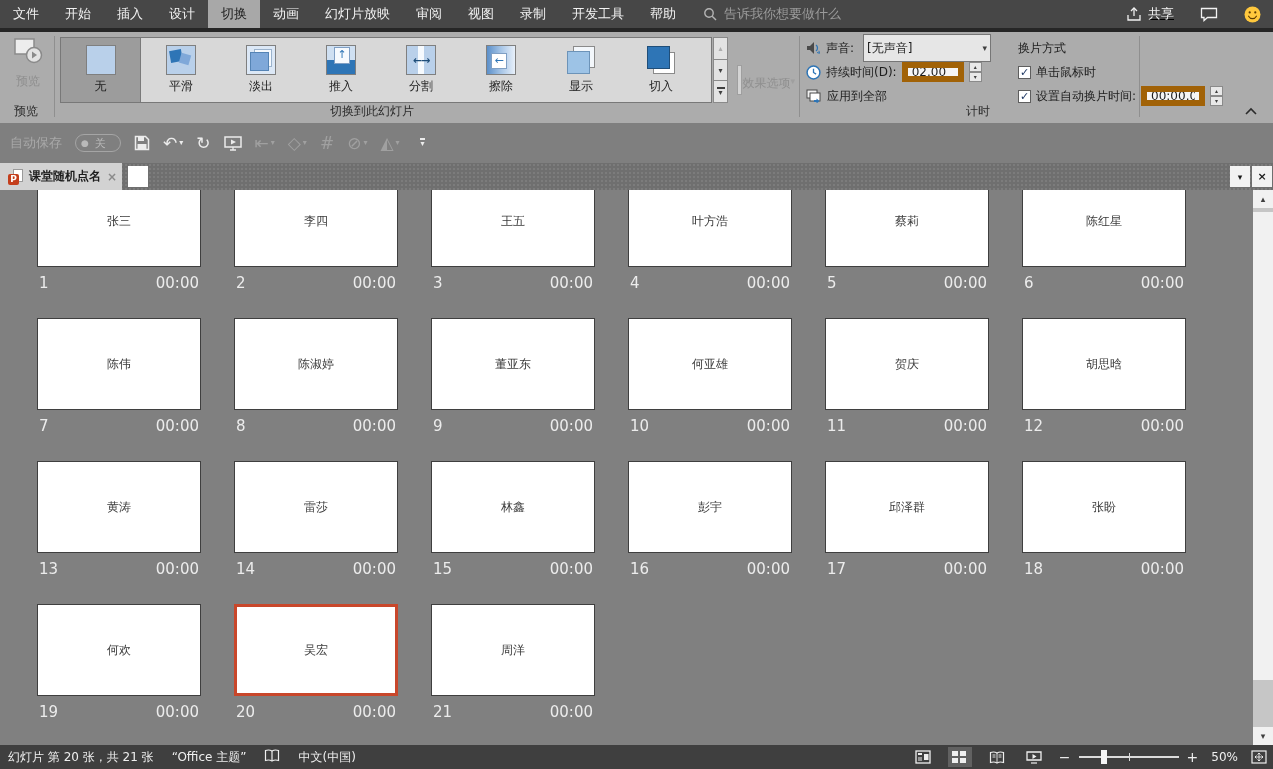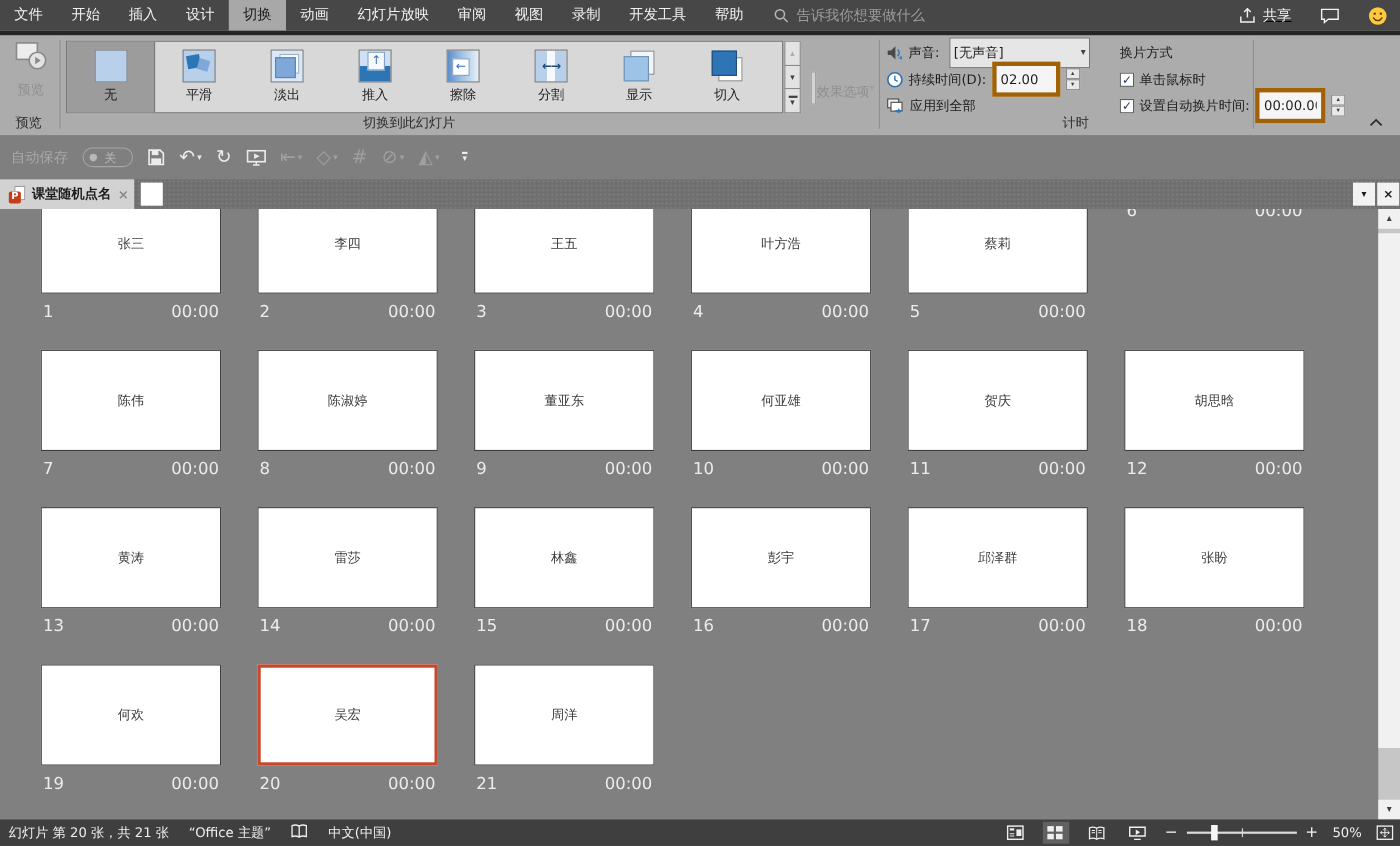--- a/index.html
+++ b/index.html
@@ -63,21 +63,21 @@
   .timing { position:absolute; left:806px; top:0; right:0; height:100%; }
   .trow { position:absolute; display:flex; align-items:center; gap:5px; height:20px; font-size:12px; color:#1D1D1D; }
   .t-sound { left:0; top:10px; }
   .t-dur { left:0; top:34px; }
   .t-apply { left:0; top:58px; }
   .t-advance { left:212px; top:10px; }
   .t-click { left:212px; top:34px; }
   .t-auto { left:212px; top:58px; }
   .ddfield { width:128px; height:28px; background:#E6E6E6; border:1px solid #767676; display:flex; align-items:center; justify-content:space-between; padding:0 3px; font-size:12px; color:#1D1D1D; }
   .ddfield .dcaret { font-size:9px; color:#3F3F3F; }
-  .numfield { width:62px; height:32px; background:#F5F5F5; border:4px solid #a16207; font-size:12px; color:#1D1D1D; padding:0 4px; font-family:"DejaVu Sans","Liberation Sans",sans-serif; }
+  .numfield { width:62px; height:20px; background:#F5F5F5; border:6px solid #a16207; font-size:12px; color:#1D1D1D; padding:0 4px; font-family:"DejaVu Sans","Liberation Sans",sans-serif; }
   .numfield.wide { width:64px; }
   .spinner { display:flex; flex-direction:column; width:13px; height:20px; }
   .spinner span { flex:1; background:#E8E8E8; border:1px solid #8A8A8A; font-size:6px; line-height:8px; color:#3F3F3F; text-align:center; }
   .checkbox { width:13px; height:13px; background:#FFFFFF; border:1px solid #5E5E5E; font-size:11px; line-height:12px; text-align:center; color:#1F3864; font-weight:bold; }
   .collapse-btn { position:absolute; right:14px; bottom:5px; width:16px; height:12px; }
 
   
   .qat { position:absolute; left:0; top:123px; width:100%; height:40px; background:#7F7F7F; display:flex; align-items:center; padding-left:10px; gap:13px; }
   .qat .aslabel { color:#A8A8A8; font-size:13px; }
   .toggle { width:46px; height:18px; border:1px solid #A5A5A5; border-radius:9px; display:flex; align-items:center; gap:6px; padding:0 5px; color:#B9B9B9; font-size:11px; }
@@ -201,26 +201,26 @@
         </div>
         <div class="gitem">
           <div class="ticon ticon-fade"></div>
           <span class="glabel">淡出</span>
         </div>
         <div class="gitem">
           <div class="ticon ticon-push"></div>
           <span class="glabel">推入</span>
         </div>
         <div class="gitem">
+          <div class="ticon ticon-split"></div>
+          <span class="glabel">分割</span>
+        </div>
+        <div class="gitem">
           <div class="ticon ticon-wipe"></div>
           <span class="glabel">擦除</span>
-        </div>
-        <div class="gitem">
-          <div class="ticon ticon-split"></div>
-          <span class="glabel">分割</span>
         </div>
         <div class="gitem">
           <div class="ticon ticon-reveal"></div>
           <span class="glabel">显示</span>
         </div>
         <div class="gitem">
           <div class="ticon ticon-cut"></div>
           <span class="glabel">切入</span>
         </div>
       </div>
@@ -406,20 +406,23 @@
         <div class="cell">
       <div class="thumb">
         <span class="sname">蔡莉</span>
       </div>
       <div class="meta">
         <span>5</span>
         <span>00:00</span>
       </div>
     </div>
         <div class="cell">
+      <div class="thumb">
+        <span class="sname">陈红星</span>
+      </div>
       <div class="meta">
         <span>6</span>
         <span>00:00</span>
       </div>
     </div>
         <div class="cell">
       <div class="thumb">
         <span class="sname">陈伟</span>
       </div>
       <div class="meta">

